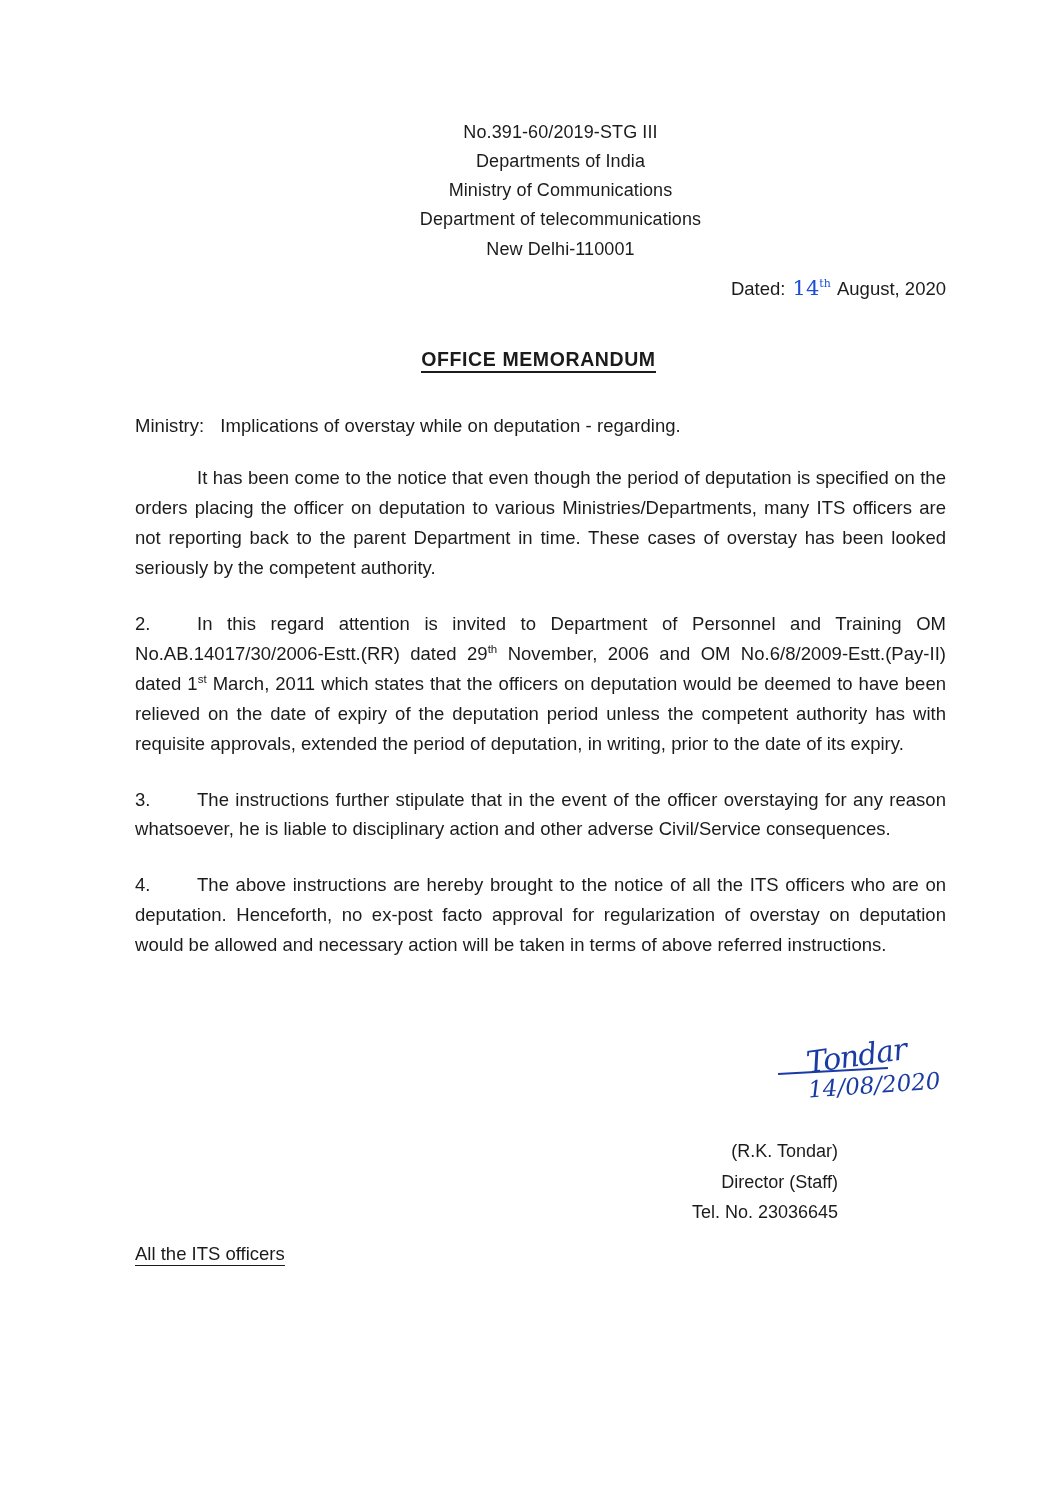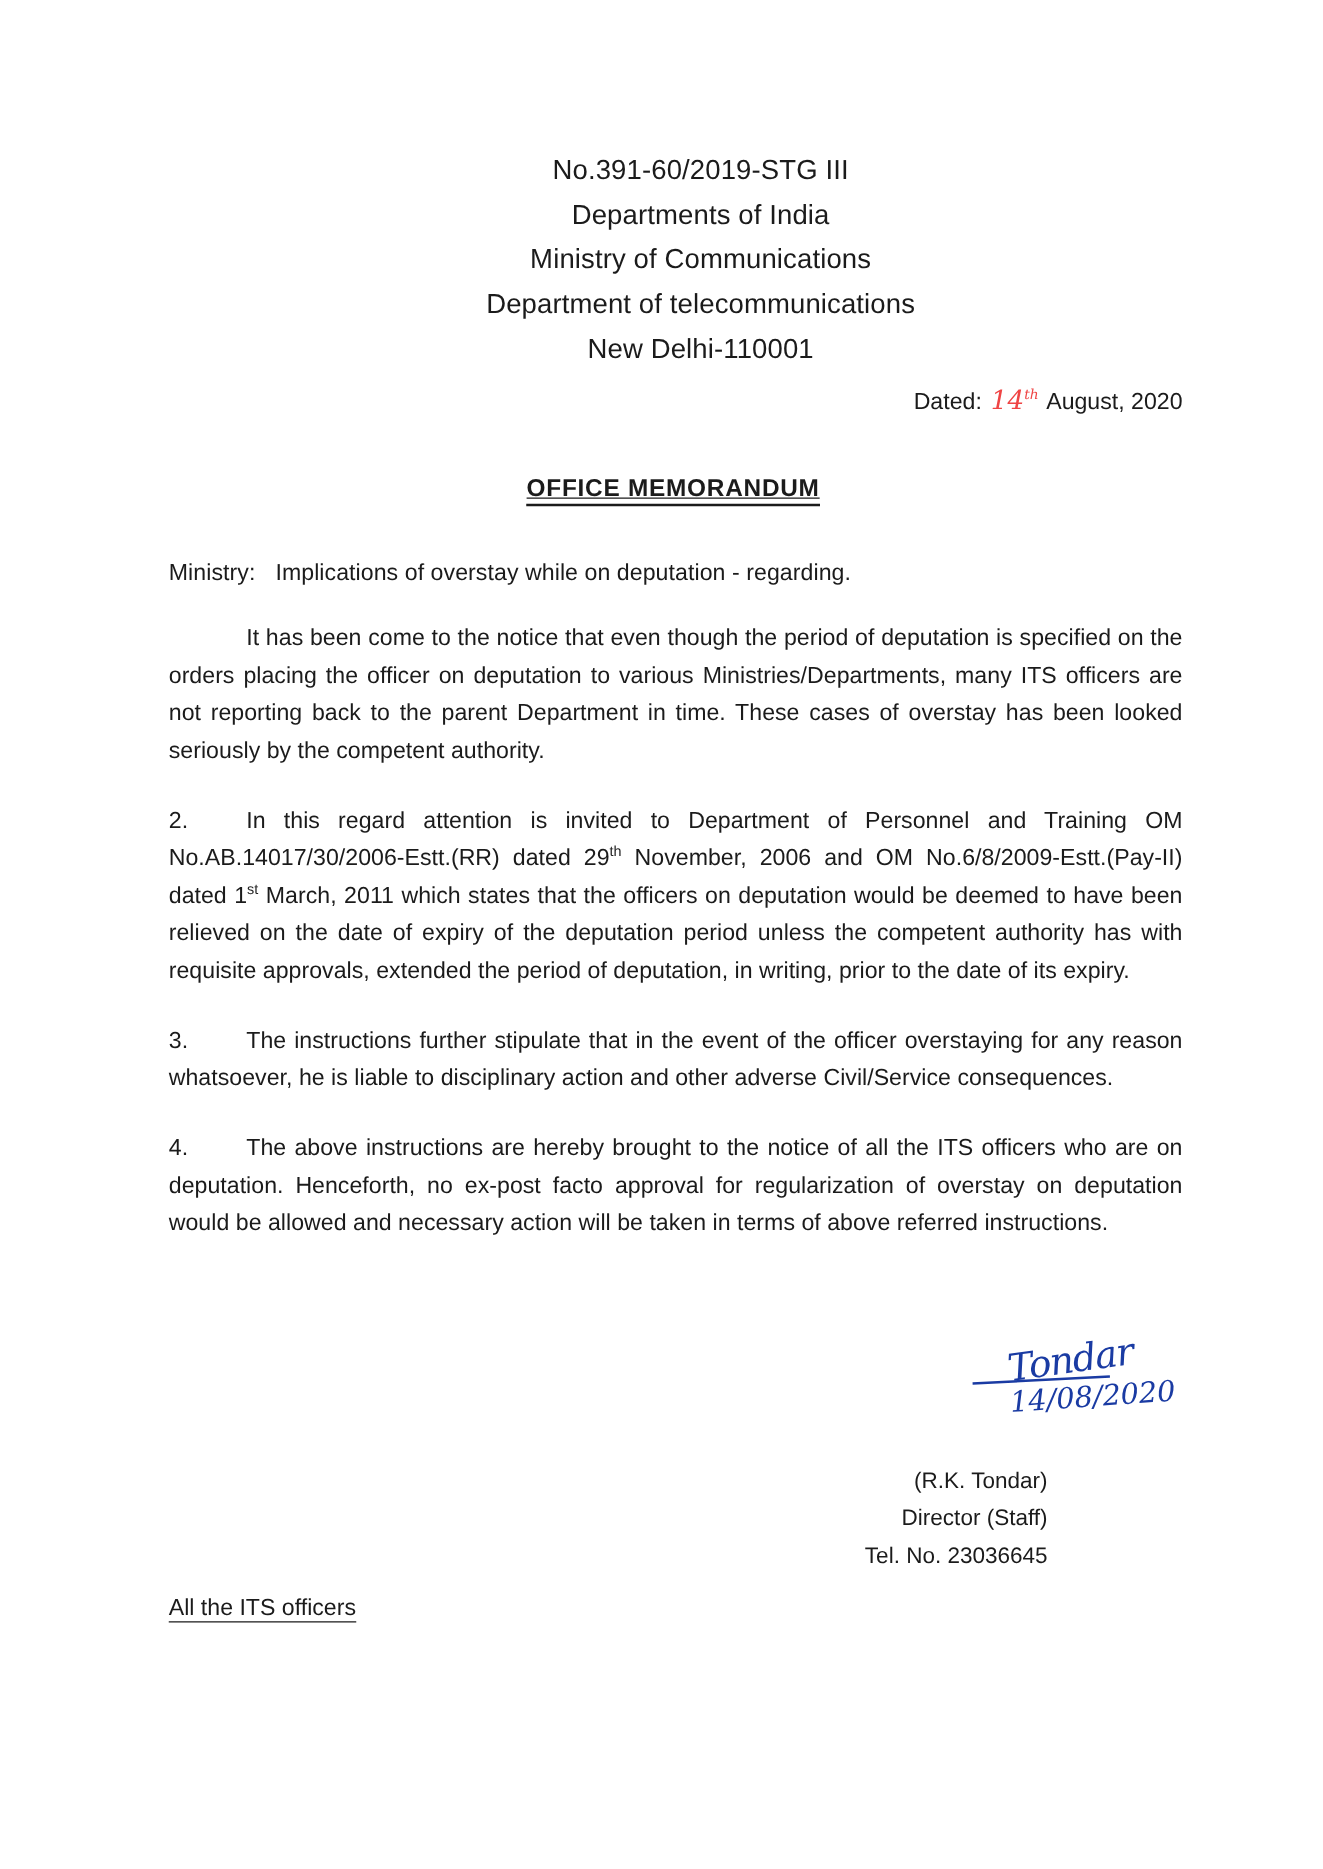--- a/index.html
+++ b/index.html
@@ -24,21 +24,21 @@
     top: 0;
     right: 0;
     bottom: 0;
     padding: 118px 112px 0 135px;
     box-sizing: border-box;
   }
 
   
   .header {
     text-align: center;
-    font-size: 22px;
+    font-size: 18px;
     line-height: 1.62;
     letter-spacing: 0.1px;
     padding-left: 40px;
   }
   .header div { white-space: nowrap; }
 
   .dated-row {
     margin-top: 12px;
     text-align: right;
     font-size: 18.5px;
@@ -47,23 +47,22 @@
     height: 34px;
   }
   .dated-label {
     position: absolute;
     right: 0;
     top: 0;
     white-space: nowrap;
   }
   .date-hand {
     font-family: "DejaVu Serif", serif;
-    color: #ef4444;
+    color: #1d4ed8;
     font-size: 21px;
-    font-style: italic;
     position: relative;
     display: inline-block;
     padding: 0 2px;
   }
   .date-hand sup {
     font-size: 11px;
     vertical-align: super;
   }
 
   
@@ -71,21 +70,20 @@
     text-align: center;
     font-weight: bold;
     font-size: 19.5px;
     letter-spacing: 0.6px;
     margin-top: 38px;
     margin-left: -4px;
   }
   .om-title span {
     border-bottom: 2px solid #1b1b1b;
     padding-bottom: 1px;
-    text-decoration: underline;
   }
 
   
   .subject {
     margin-top: 44px;
     font-size: 18.5px;
     letter-spacing: 0.05px;
   }
   .subject .sub-label { margin-right: 16px; }
 

